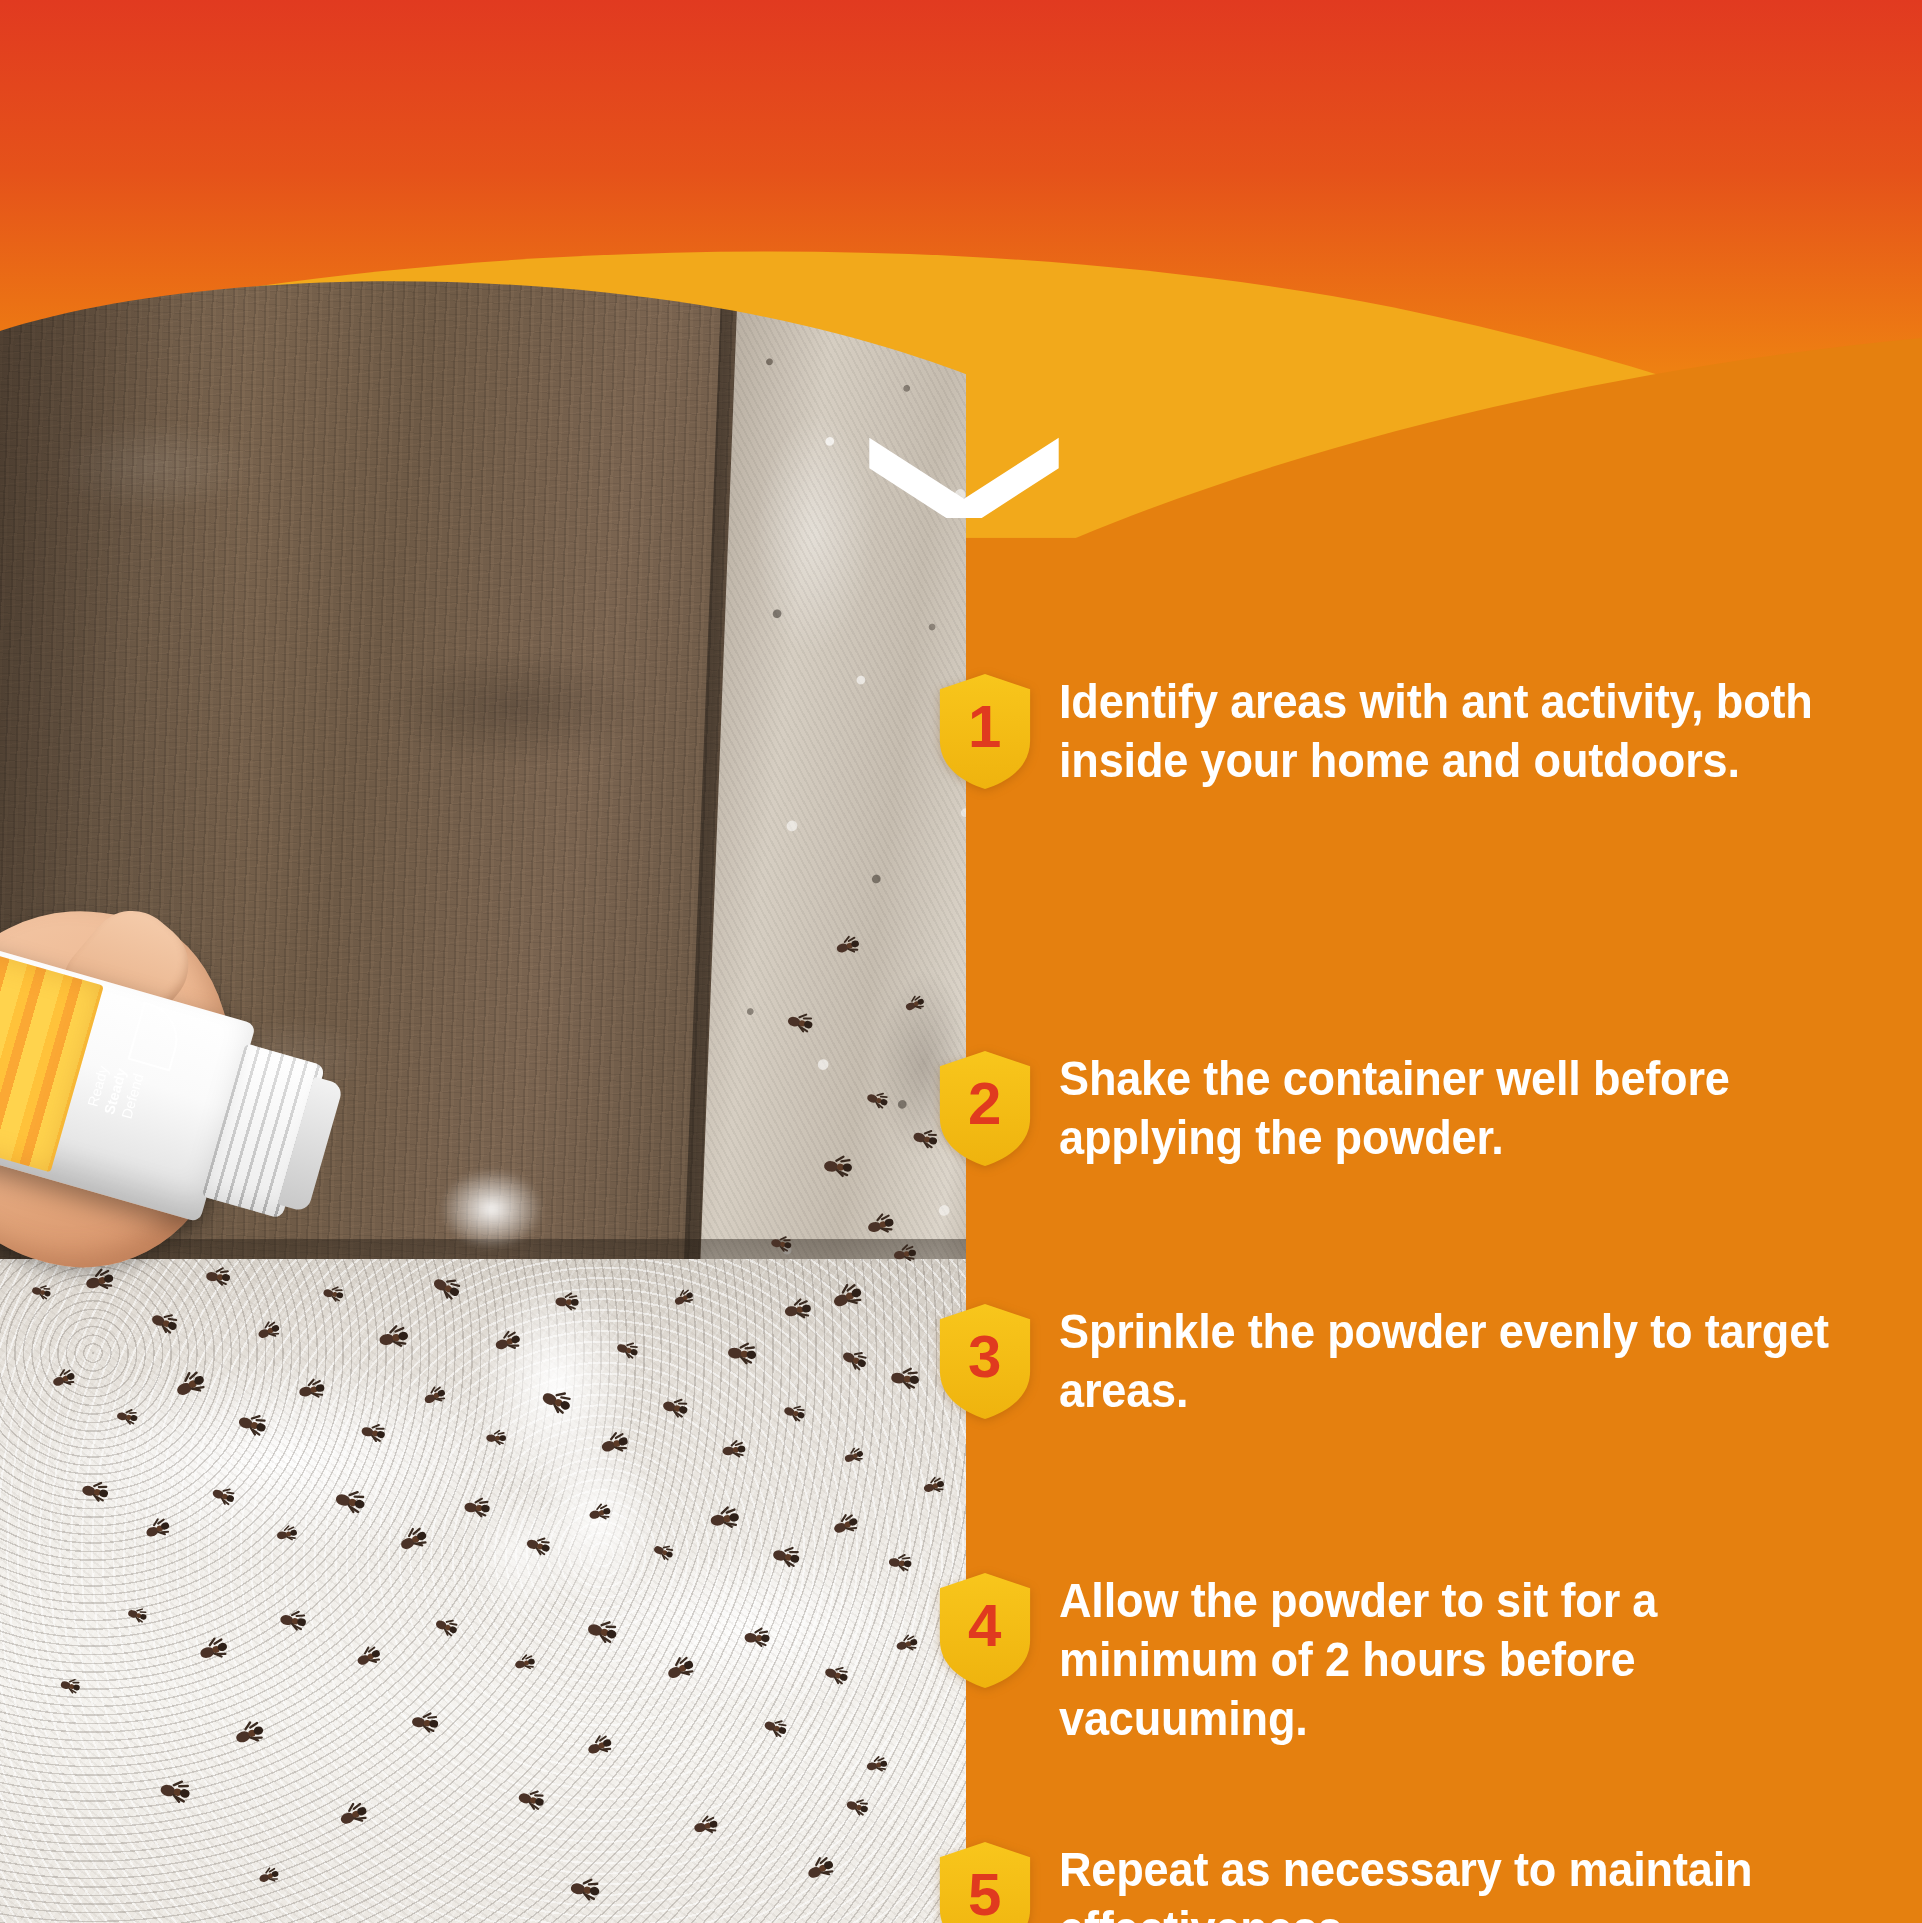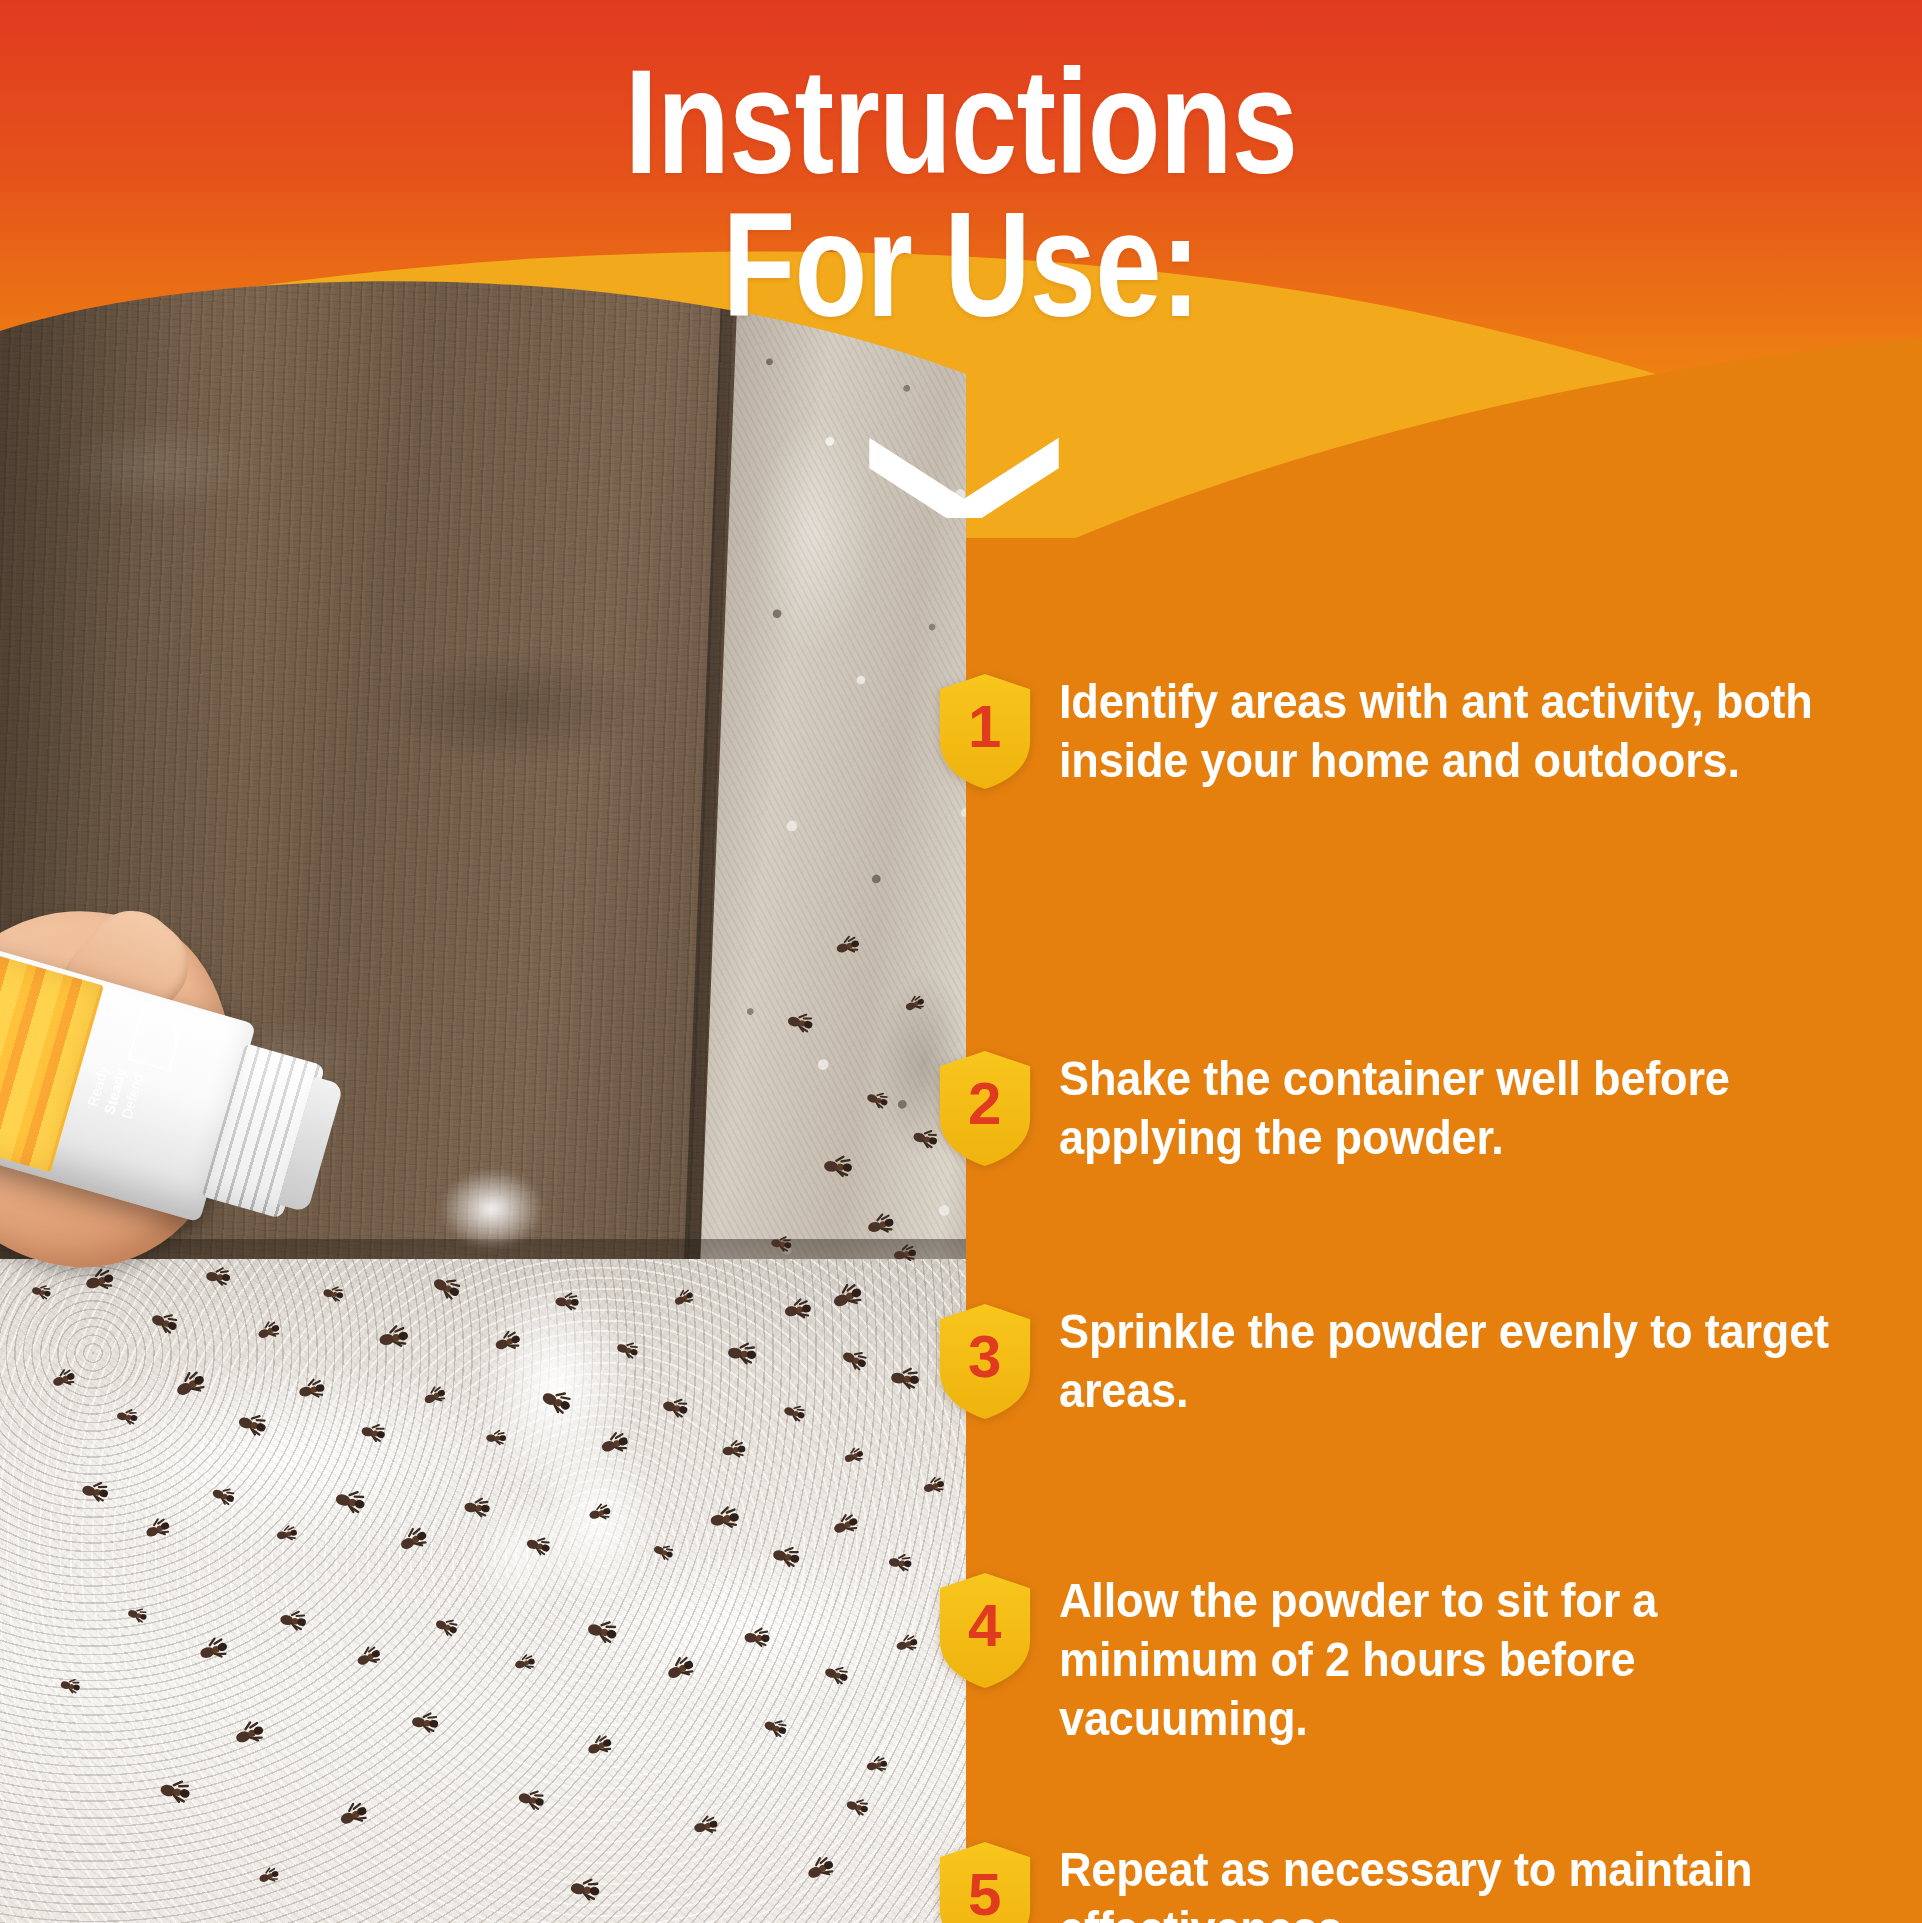--- a/index.html
+++ b/index.html
@@ -284,24 +284,20 @@
   <svg class="bg-yellow-band" viewBox="0 0 2001 700" preserveAspectRatio="none">
     <path d="M0,352 C420,250 980,236 1420,322 C1680,374 1870,440 2001,498 L2001,0 L2001,0 Z" fill="none"></path>
     <path d="M0,348 C430,246 1000,232 1450,320 C1700,372 1880,438 2001,496 L2001,700 L0,700 Z" fill="#F2A91B"></path>
   </svg>
 
   <svg class="bg-orange-body" viewBox="0 0 2001 2002" preserveAspectRatio="none">
     <path d="M2001,352 C1700,380 1380,452 1120,560 C940,636 842,712 800,772 L800,2002 L2001,2002 Z" fill="#E5800F"></path>
     <rect x="795" y="560" width="1206" height="1442" fill="#E5800F"></rect>
   </svg>
 
-  <div class="title-block">
-    <div class="title-line">Instructions</div>
-    <div class="title-line">For Use:</div>
-  </div>
 
   <div class="chevron-wrap">
     <svg viewBox="0 0 210 92" width="202" height="88">
       <path d="M6,8 L105,72 L204,8 L204,40 L105,104 L6,40 Z" fill="#FFFFFF"></path>
     </svg>
   </div>
 
   <div class="photo-panel">
     <div class="photo-inner">
       <div class="wall-brown"></div>

